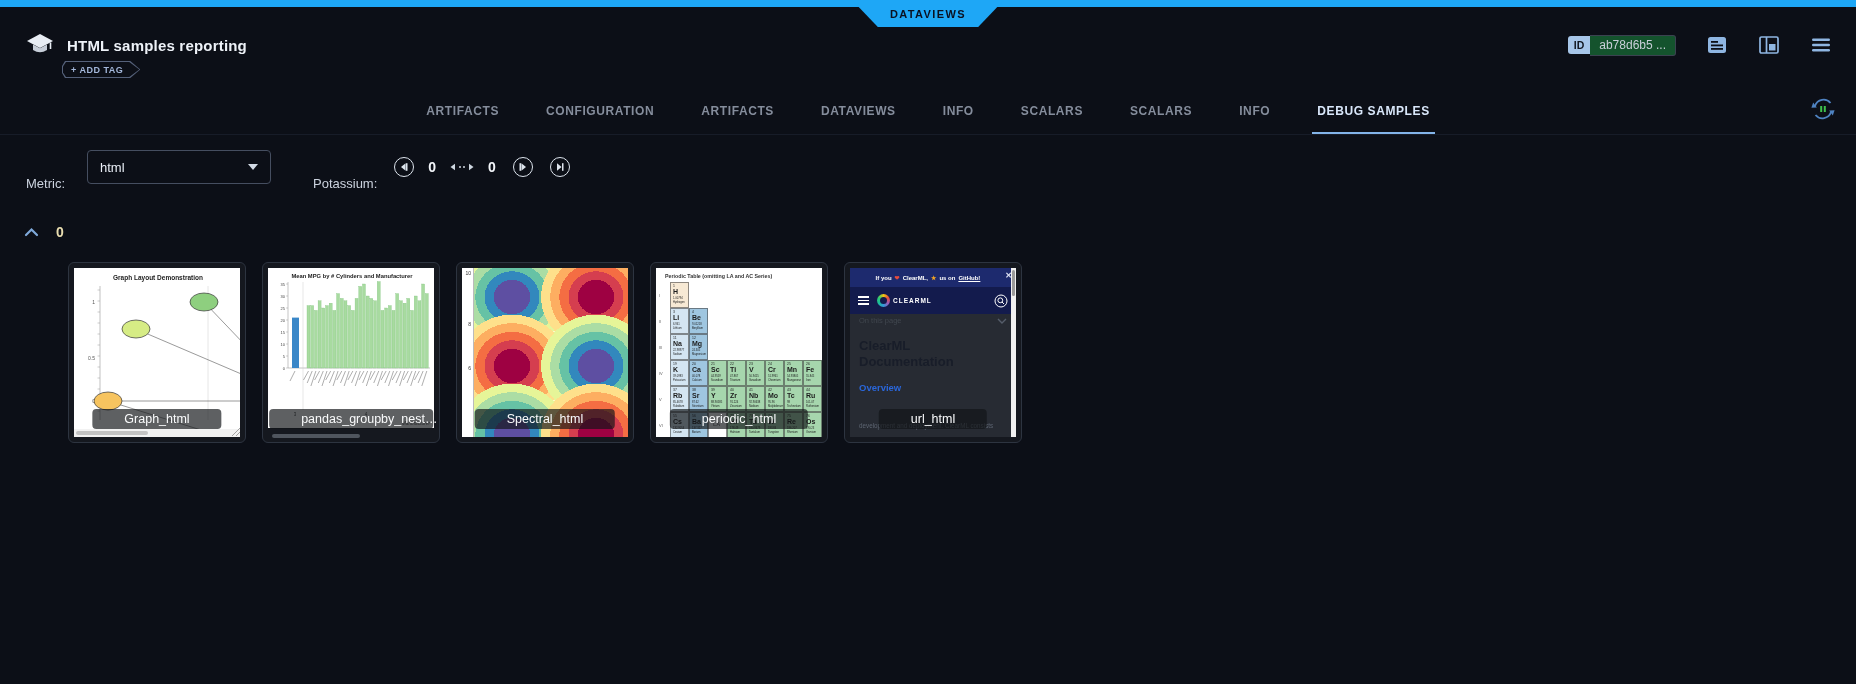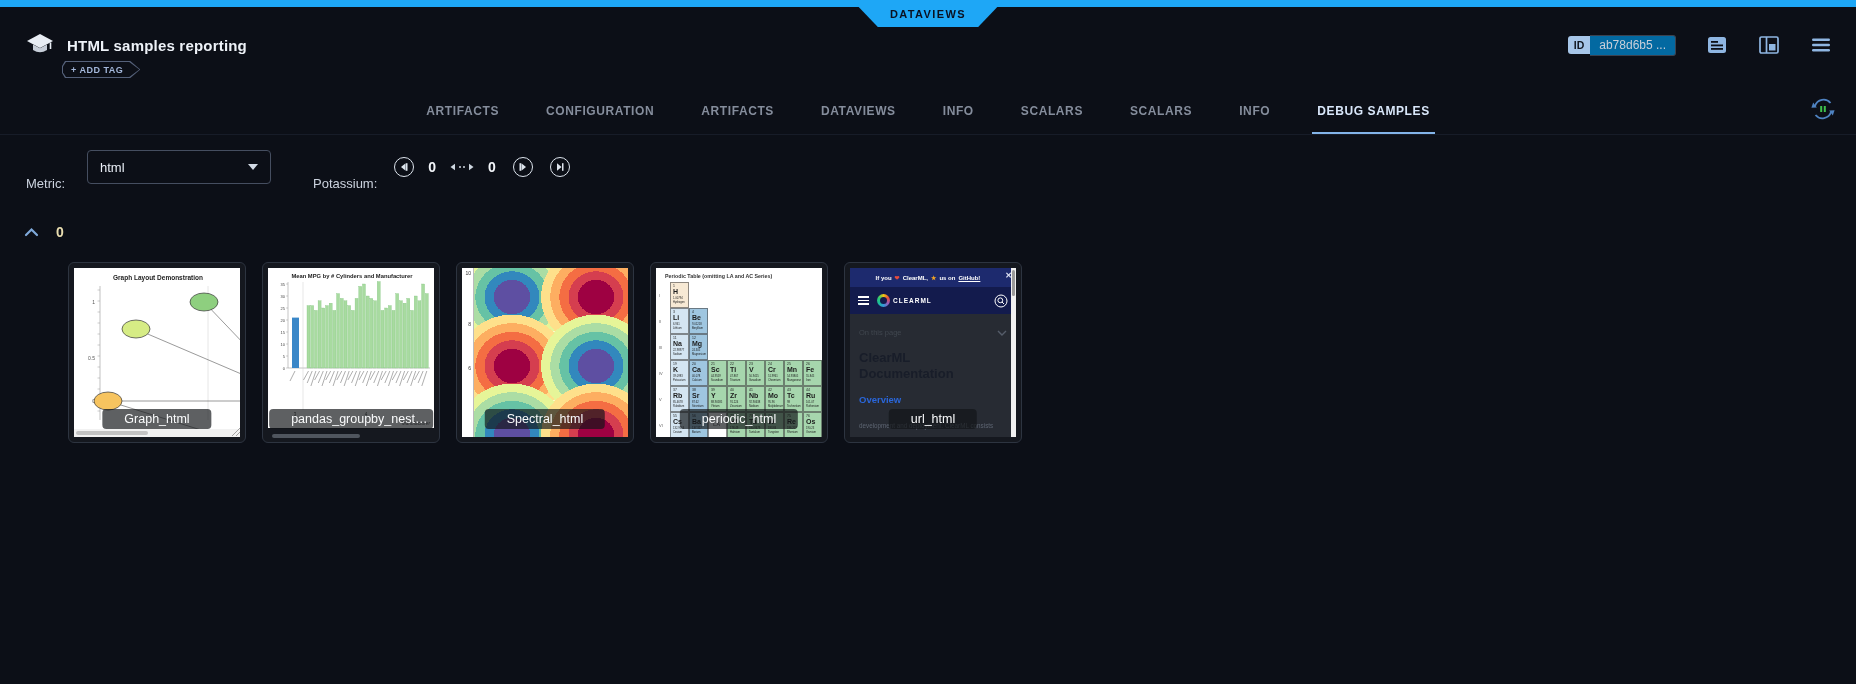--- a/index.html
+++ b/index.html
@@ -12,21 +12,21 @@
     background:#1ea7f6; clip-path:polygon(0 0,100% 0,83% 100%,17% 100%); z-index:6;
     display:flex; align-items:center; justify-content:center; color:#0a1020; font-size:11px; font-weight:bold; letter-spacing:1.4px; }
 
   
   .header-row { position:absolute; top:28px; left:26px; right:24px; height:34px; display:flex; align-items:center; }
   .app-icon { width:28px; height:24px; }
   .exp-title { margin-left:13px; font-size:15px; font-weight:bold; color:#eef2f8; letter-spacing:.2px; }
   .header-right { margin-left:auto; display:flex; align-items:center; gap:30px; }
   .id-chip { display:flex; align-items:center; height:19px; }
   .id-chip .id-key { background:#a7c6e9; color:#10151f; font-size:10.5px; font-weight:bold; padding:3px 6px; border-radius:3px 0 0 3px; }
-  .id-chip .id-val { background:#0369a1; border:1px solid #3b4250; border-left:none; color:#c9cfd9; font-size:12px; padding:2px 9px 3px; border-radius:0 3px 3px 0; }
+  .id-chip .id-val { background:#14532d; border:1px solid #3b4250; border-left:none; color:#c9cfd9; font-size:12px; padding:2px 9px 3px; border-radius:0 3px 3px 0; }
   .hicon { width:22px; height:20px; display:block; cursor:pointer; }
 
   
   .add-tag { position:absolute; left:62px; top:61px; height:17px; filter:none; cursor:pointer; }
   .add-tag .shape-outer { height:17px; background:#55617a; clip-path:polygon(3px 0,calc(100% - 10px) 0,100% 50%,calc(100% - 10px) 100%,3px 100%,0 70%,0 30%); padding:1px; display:flex; }
   .add-tag .shape-inner { background:#0c0f17; clip-path:polygon(3px 0,calc(100% - 10px) 0,100% 50%,calc(100% - 10px) 100%,3px 100%,0 70%,0 30%); display:flex; align-items:center; padding:0 16px 0 8px; }
   .add-tag span { font-size:9px; font-weight:bold; color:#a3b7da; letter-spacing:.5px; white-space:nowrap; }
 
   
   .tabs-row { position:absolute; top:88px; left:0; right:0; height:47px; display:flex; align-items:stretch; justify-content:center; gap:47px; border-bottom:1px solid #171c28; }
@@ -48,21 +48,21 @@
 
   
   .group-header { position:absolute; top:224px; left:24px; display:flex; align-items:center; cursor:pointer; }
   .group-header .chev { width:15px; height:10px; }
   .group-header .glabel { margin-left:17px; font-size:14px; font-weight:bold; color:#e9ddb0; }
 
   
   .cards-row { position:absolute; top:262px; left:68px; display:flex; gap:16px; }
   .card { width:178px; height:181px; background:#15181f; border:1px solid #2d3440; border-radius:6px; position:relative; cursor:pointer; }
   .thumb { position:absolute; top:5px; left:5px; right:5px; bottom:5px; overflow:hidden; background:#fff; }
-  .pill { position:absolute; left:50%; bottom:13px; transform:translateX(-50%); background:rgba(18,20,24,.68); border-radius:4px; padding:3px 22px; color:#fafbfc; font-size:12.5px; white-space:nowrap; max-width:93%; text-align:center; z-index:3; }
+  .pill { position:absolute; left:50%; bottom:13px; transform:translateX(-50%); background:rgba(18,20,24,.68); border-radius:4px; padding:3px 32px; color:#fafbfc; font-size:12.5px; white-space:nowrap; max-width:93%; text-align:center; z-index:3; }
 
   
   .thumb.spectral { background:#fbfcc5; }
   .blob { position:absolute; width:122px; height:114px; }
   .sgrid-h { position:absolute; left:0; right:0; height:2px; background:rgba(255,255,255,.9); }
   .sgrid-v { position:absolute; top:0; bottom:0; width:2px; background:rgba(255,255,255,.9); }
   .s-axis { position:absolute; left:0; top:0; bottom:0; width:12px; background:#fff; border-right:1px solid #bbb; z-index:2; }
   .s-tick { position:absolute; right:2px; font-size:5px; color:#333; }
 
   
@@ -86,21 +86,21 @@
   .u-banner .hrt { color:#e74c3c; } .u-banner .str { color:#f5a623; } .u-banner .gh { text-decoration:underline; }
   .u-close { position:absolute; right:4px; top:4px; font-size:8px; color:#dfe3f5; line-height:1; cursor:pointer; }
   .u-header { height:27px; background:#131b4d; display:flex; align-items:center; padding:0 8px; position:relative; }
   .u-burger { width:11px; display:flex; flex-direction:column; gap:2px; cursor:pointer; }
   .u-burger i { height:1.6px; background:#fff; display:block; }
   .u-logo { margin-left:8px; display:flex; align-items:center; gap:3px; }
   .u-logo .swirl { width:13px; height:13px; border-radius:50%; background:conic-gradient(#f1c40f,#e74c3c,#9b59b6,#3498db,#1abc9c,#2ecc71,#f1c40f); position:relative; }
   .u-logo .swirl::after { content:""; position:absolute; inset:3px; border-radius:50%; background:#131b4d; }
   .u-logo .wordmark { font-size:6.5px; font-weight:bold; color:#fff; letter-spacing:1px; }
   .u-search { margin-left:auto; width:14px; height:14px; cursor:pointer; }
-  .u-body { padding:14px 9px 0; position:relative; height:118px; }
+  .u-body { padding:2px 9px 0; position:relative; height:118px; }
   .u-onpage { display:flex; align-items:center; font-size:7.5px; color:#40474f; }
   .u-onpage svg { margin-left:auto; }
   .u-head { margin-top:13px; font-size:13px; font-weight:bold; color:#181d29; line-height:1.2; width:110px; }
   .u-link { margin-top:13px; font-size:9.5px; color:#2a66d9; font-weight:bold; }
   .u-bottext { position:absolute; bottom:3px; left:9px; right:10px; font-size:6.3px; color:#5d6572; }
   .u-scroll { position:absolute; right:0; top:0; bottom:0; width:5px; background:#f1f1f1; z-index:4; }
   .u-scroll i { display:block; margin:2px auto 0; width:3px; height:26px; background:#9a9a9a; border-radius:2px; }
 </style>
 </head>
 <body>

